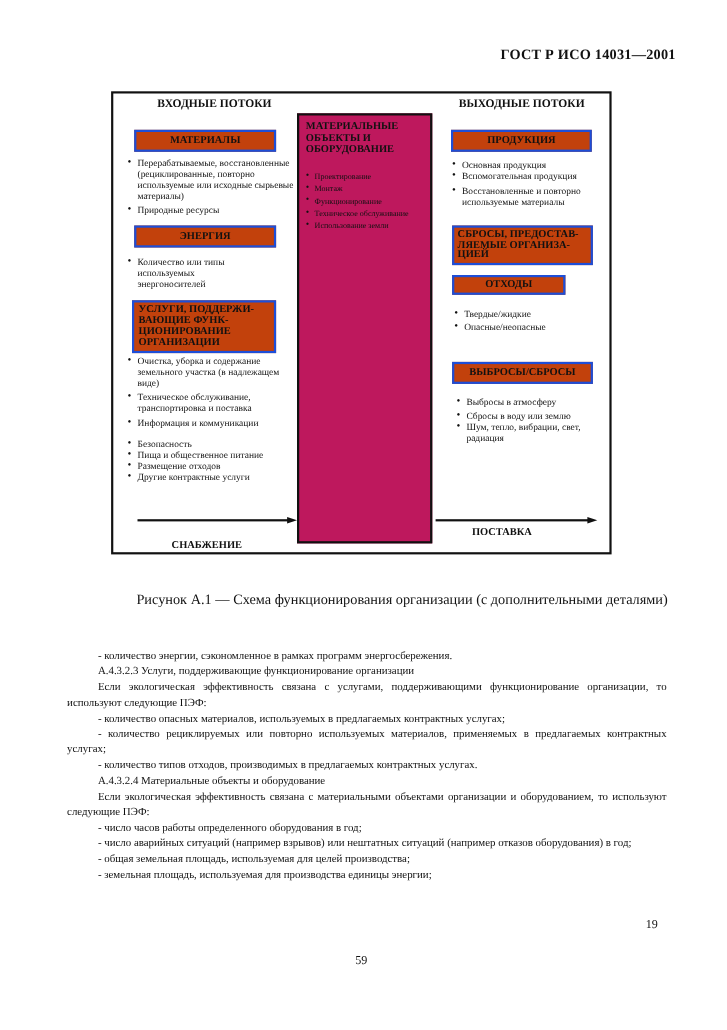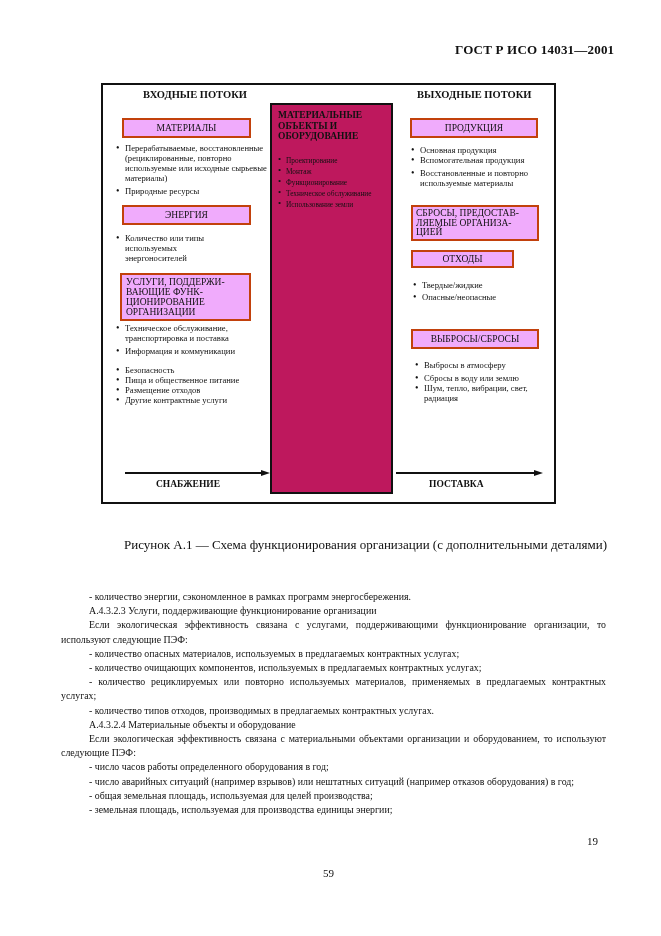--- a/index.html
+++ b/index.html
@@ -2,21 +2,21 @@
 <html><head>
   <meta charset="utf-8">
   <style>
     html, body { margin: 0; padding: 0; background: #ffffff; }
     body { width: 661px; height: 936px; position: relative; overflow: hidden;
       font-family: "Liberation Serif", "DejaVu Serif", serif; color: #111; }
     .abs { position: absolute; }
     .header { left: 455px; top: 42px; font-size: 13px; font-weight: bold; letter-spacing: 0.2px; }
     .frame { left: 101px; top: 83px; width: 455px; height: 421px; border: 2px solid #111; box-sizing: border-box; }
     .col-title { font-size: 10.5px; font-weight: bold; }
-    .box { border: 2px solid #c2410c; box-sizing: border-box; font-weight: normal; font-size: 9.5px; background: #f0abfc; }
+    .box { border: 2px solid #1d4ed8; box-sizing: border-box; font-weight: bold; font-size: 9.5px; background: #c2410c; }
     .box.center { display: flex; align-items: center; justify-content: center; }
     .box.left { padding: 2px 4px; line-height: 10px; }
     .bullets { font-size: 8.6px; line-height: 10px; }
     .bullets .it { position: relative; padding-left: 10px; margin-bottom: 3px; }
     .bullets .it::before { content: "•"; position: absolute; left: 1px; top: 0; font-size: 10px; }
     .bullets .it.tight { margin-bottom: 0; }
     .centerbox { left: 270px; top: 103px; width: 123px; height: 391px; border: 2px solid #111; box-sizing: border-box; background:#be185d; }
     .centerbox .ttl { font-weight: bold; font-size: 9.5px; line-height: 10.5px; padding: 5px 6px 0 6px; }
     .centerbox .list { font-size: 7.3px; line-height: 9px; padding: 14px 4px 0 6px; }
     .centerbox .list .it { position: relative; padding-left: 8px; margin-bottom: 2px; }
@@ -52,20 +52,21 @@
   <span>ЭНЕРГИЯ</span>
 </div>
 <div class="abs bullets" style="left:115px; top:233px; width:150px;">
   <div class="it" style="width:95px;">Количество или типы используемых энергоносителей</div>
 </div>
 
 <div class="abs box left" style="left:120px; top:273px; width:131px; height:48px;">
   <span>УСЛУГИ, ПОДДЕРЖИ-ВАЮЩИЕ ФУНК-ЦИОНИРОВАНИЕ ОРГАНИЗАЦИИ</span>
 </div>
 <div class="abs bullets" style="left:115px; top:323px; width:160px;">
+  <div class="it">Очистка, уборка и содержание земельного участка (в надлежащем виде)</div>
   <div class="it">Техническое обслуживание, транспортировка и поставка</div>
   <div class="it" style="margin-bottom:9px;">Информация и коммуникации</div>
   <div class="it tight">Безопасность</div>
   <div class="it tight">Пища и общественное питание</div>
   <div class="it tight">Размещение отходов</div>
   <div class="it tight">Другие контрактные услуги</div>
 </div>
 
 <div class="abs centerbox">
   <div class="ttl">МАТЕРИАЛЬНЫЕ ОБЪЕКТЫ И ОБОРУДОВАНИЕ</div>
@@ -103,34 +104,33 @@
   <span>ВЫБРОСЫ/СБРОСЫ</span>
 </div>
 <div class="abs bullets" style="left:414px; top:360px; width:145px;">
   <div class="it">Выбросы в атмосферу</div>
   <div class="it tight">Сбросы в воду или землю</div>
   <div class="it tight">Шум, тепло, вибрации, свет, радиация</div>
 </div>
 
 <div class="abs arrow" style="left:125px; top:472px; width:137px;"></div>
 <div class="abs arrowhead" style="left:261px; top:470px;"></div>
-<div class="abs flow-label" style="left:156px; top:479px;">СНАБЖЕНИЕ</div>
+<div class="abs flow-label" style="left:156px; top:491px;">СНАБЖЕНИЕ</div>
 
 <div class="abs arrow" style="left:396px; top:472px; width:139px;"></div>
 <div class="abs arrowhead" style="left:534px; top:470px;"></div>
 <div class="abs flow-label" style="left:429px; top:479px;text-align:center;">ПОСТАВКА</div>
 
 <div class="abs caption">Рисунок А.1 — Схема функционирования организации (с дополнительными деталями)</div>
 
 <div class="abs body-text">
   <p class="ind">- количество энергии, сэкономленное в рамках программ энергосбережения.</p>
   <p class="ind">А.4.3.2.3 Услуги, поддерживающие функционирование организации</p>
   <p class="ind">Если экологическая эффективность связана с услугами, поддерживающими функционирование организации, то используют следующие ПЭФ:</p>
   <p class="ind">- количество опасных материалов, используемых в предлагаемых контрактных услугах;</p>
-  <p class="ind">- количество очищающих компонентов, используемых в предлагаемых контрактных услугах;</p>
   <p class="ind">- количество рециклируемых или повторно используемых материалов, применяемых в предлагаемых контрактных услугах;</p>
   <p class="ind">- количество типов отходов, производимых в предлагаемых контрактных услугах.</p>
   <p class="ind">А.4.3.2.4 Материальные объекты и оборудование</p>
   <p class="ind">Если экологическая эффективность связана с материальными объектами организации и оборудованием, то используют следующие ПЭФ:</p>
   <p class="ind">- число часов работы определенного оборудования в год;</p>
   <p class="ind">- число аварийных ситуаций (например взрывов) или нештатных ситуаций (например отказов оборудования) в год;</p>
   <p class="ind">- общая земельная площадь, используемая для целей производства;</p>
   <p class="ind">- земельная площадь, используемая для производства единицы энергии;</p>
 </div>
 

